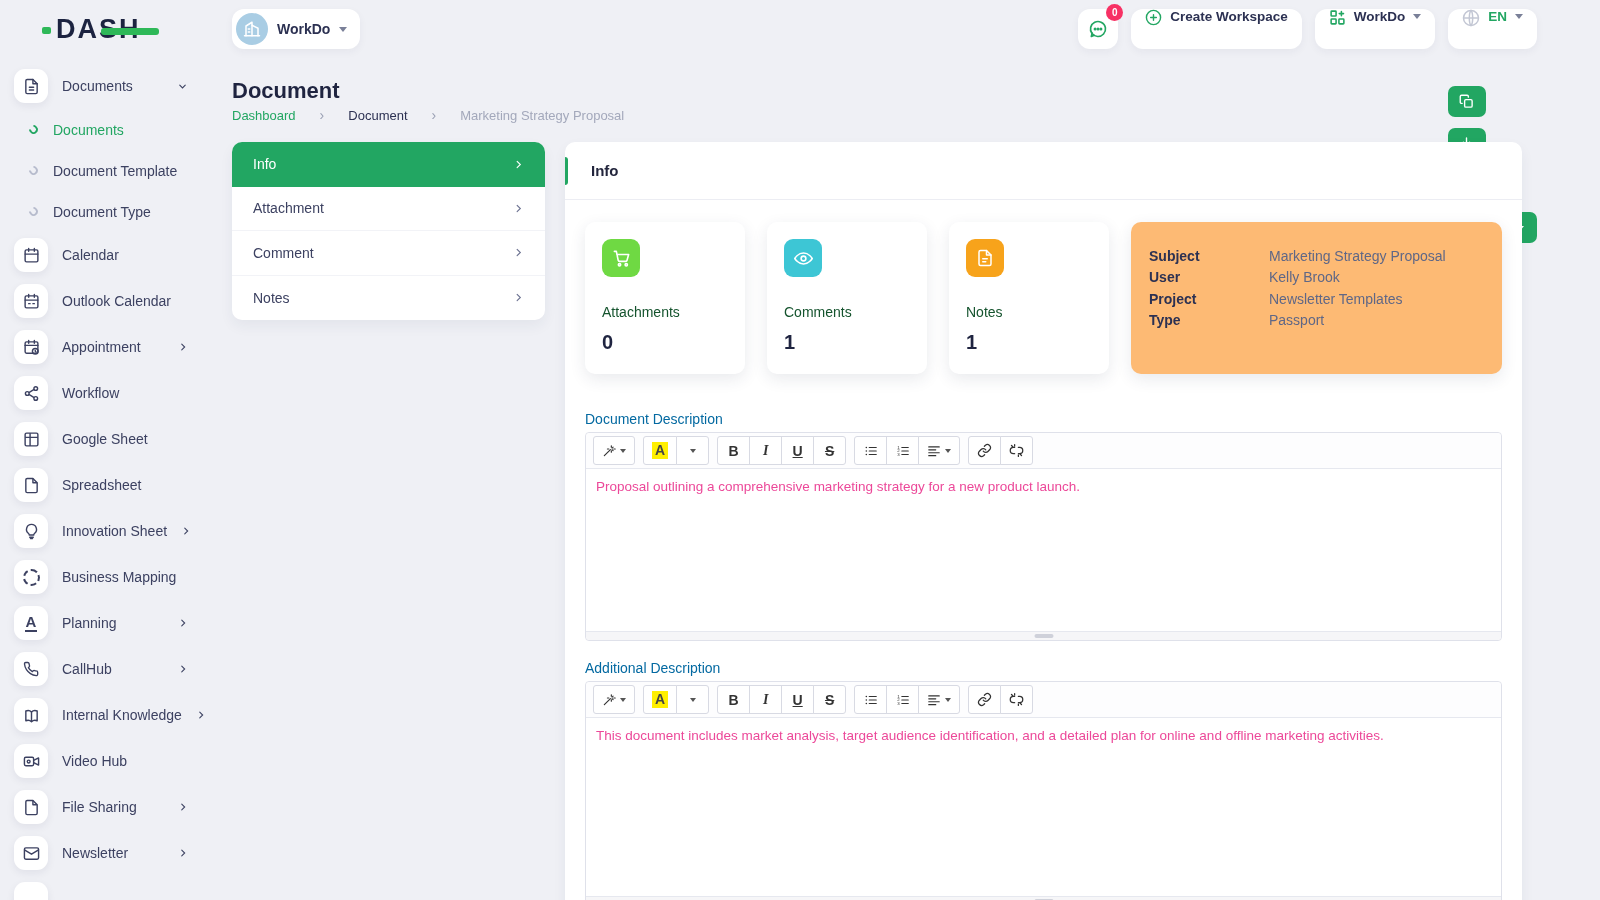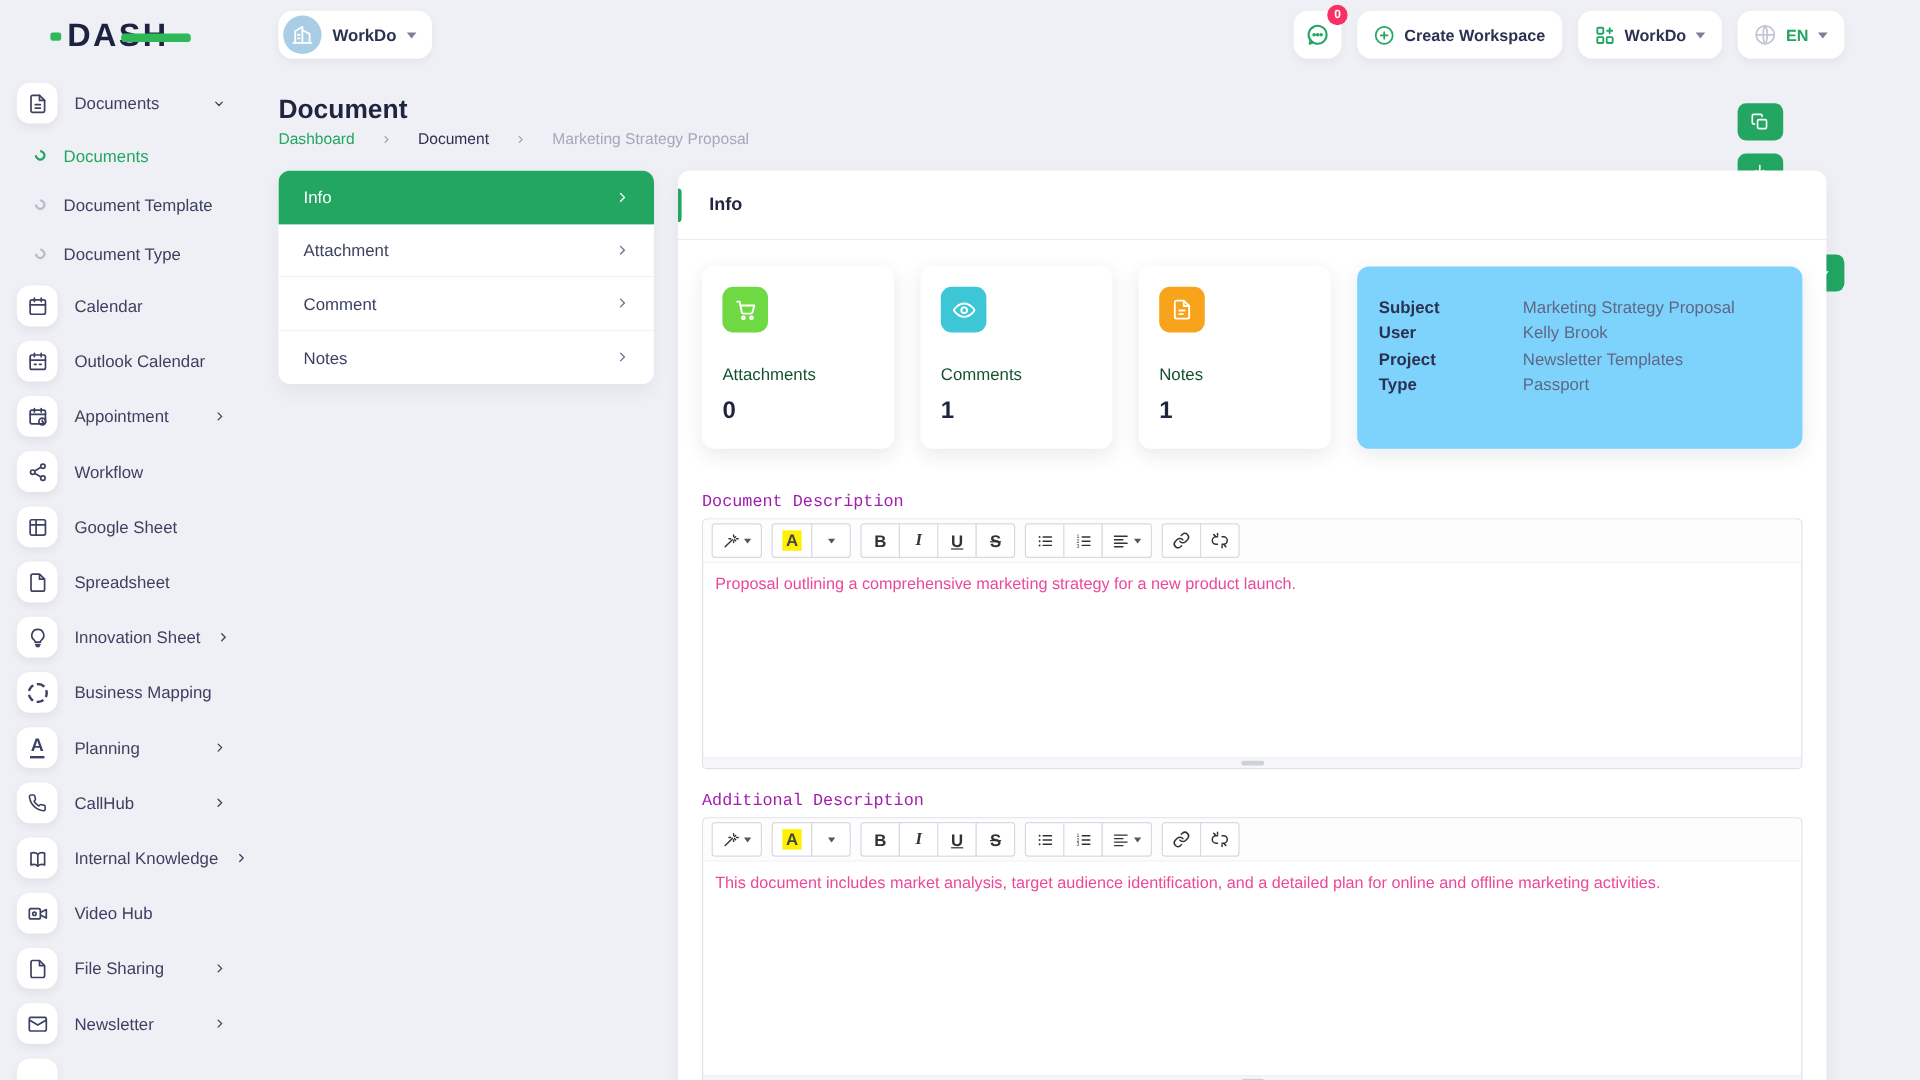--- a/index.html
+++ b/index.html
@@ -18,21 +18,21 @@
   .logo { position:absolute; left:56px; top:14px; font-size:27px; font-weight:800; letter-spacing:2px; color:#1c2340; }
   .logo .logo-dot { position:absolute; left:-14px; top:13px; width:9px; height:7px; background:#2eb858; border-radius:2px; }
   .logo .logo-bar { position:absolute; right:-18px; top:14px; width:58px; height:7px; background:#2eb858; border-radius:3px; }
   .ws-pill { position:absolute; left:232px; top:9px; height:40px; background:#fff; border-radius:12px;
     display:flex; align-items:center; gap:9px; padding:0 13px 0 4px; box-shadow:0 3px 8px rgba(30,35,70,.05); cursor:pointer; }
   .avatar { width:32px; height:32px; border-radius:50%; background:#a9cde4; display:flex; align-items:center; justify-content:center; color:#fff; }
   .ws-name { font-size:14px; font-weight:700; color:#2c3152; }
   .caret-down { width:0; height:0; border:4px solid transparent; border-top:5px solid #7a8098; margin-top:5px; }
   .caret-down.white { border-top-color:#fff; }
   .top-right { position:absolute; right:63px; top:9px; display:flex; gap:13px; align-items:center; }
-  .pill { height:40px; background:#fff; border-radius:12px; display:flex; align-items:center; gap:8px;
+  .pill { height:40px; background:#fff; border-radius:12px; display:flex; gap:8px;
     padding:0 14px; font-size:13.5px; font-weight:700; color:#2c3152; box-shadow:0 3px 8px rgba(30,35,70,.05); cursor:pointer; }
   .chat-btn { position:relative; width:40px; height:40px; background:#fff; border-radius:12px;
     display:flex; align-items:center; justify-content:center; color:#22a662; box-shadow:0 3px 8px rgba(30,35,70,.05); cursor:pointer; }
   .badge { position:absolute; top:-5px; right:-5px; min-width:17px; height:17px; border-radius:50%;
     background:#f73164; color:#fff; font-size:10px; font-weight:700; display:flex; align-items:center; justify-content:center; }
   .green-txt { color:#22a662; }
 
   
   .sidebar { position:absolute; left:0; top:58px; width:212px; bottom:0; padding-top:5px; overflow:hidden; }
   .s-item { height:46px; display:flex; align-items:center; gap:14px; padding-left:14px; cursor:pointer; }
@@ -81,26 +81,26 @@
   .card-body { padding:22px 20px; }
 
   .stats-row { display:grid; grid-template-columns:160px 160px 160px 1fr; gap:22px; margin-bottom:37px; }
   .tile { background:#fff; border-radius:10px; box-shadow:0 5px 16px rgba(40,45,80,.10); height:152px; padding:17px; }
   .tile-icon { width:38px; height:38px; border-radius:9px; display:flex; align-items:center; justify-content:center; color:#fff; }
   .tile-icon.green { background:#6fd943; }
   .tile-icon.cyan { background:#3dc6d5; }
   .tile-icon.orange { background:#f7a31b; }
   .tile-label { margin-top:27px; font-size:14px; font-weight:400; color:#14532d; }
   .tile-value { margin-top:11px; font-size:20px; font-weight:700; color:#1f2440; }
-  .details-card { background:#7dd3fc; border-radius:10px; box-shadow:0 5px 16px rgba(40,45,80,.10); height:152px; padding:24px 0 0 18px; }
+  .details-card { background:#fdba74; border-radius:10px; box-shadow:0 5px 16px rgba(40,45,80,.10); height:152px; padding:24px 0 0 18px; }
   .d-row { display:flex; line-height:21.3px; }
   .d-label { width:120px; flex:none; font-size:14px; font-weight:700; color:#2c3152; }
   .d-value { font-size:14px; color:#5f6786; }
 
-  .section-label { height:16px; line-height:16px; font-size:14px; font-weight:500; color:#a21caf; margin-bottom:5px;font-family:Liberation Mono, monospace; }
+  .section-label { height:16px; line-height:16px; font-size:14px; font-weight:500; color:#0369a1; margin-bottom:5px; }
 
   
   .editor { border:1px solid #dfe1ea; border-radius:4px; background:#fff; }
   .editor + .section-label { margin-top:19px; }
   .toolbar { display:flex; gap:8px; align-items:center; padding:0 7px; height:36px; background:#fdfdfe;
     border-bottom:1px solid #e6e8ef; border-radius:4px 4px 0 0; }
   .bgroup { display:flex; }
   .tbtn { height:29px; min-width:33px; padding:0 8px; background:#fff; border:1px solid #d8dae3; margin-left:-1px;
     display:flex; align-items:center; justify-content:center; gap:4px; color:#333; font-family:inherit; font-size:14px; cursor:pointer; }
   .bgroup .tbtn:first-child { margin-left:0; border-radius:3px 0 0 3px; }

